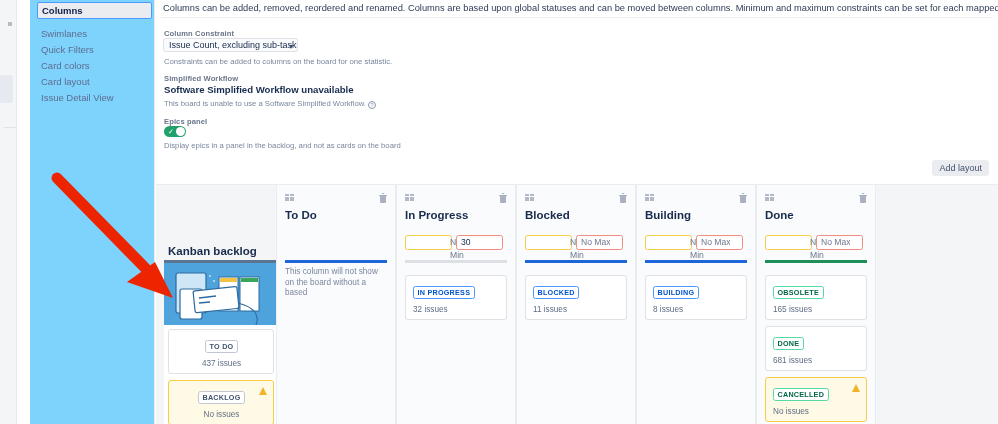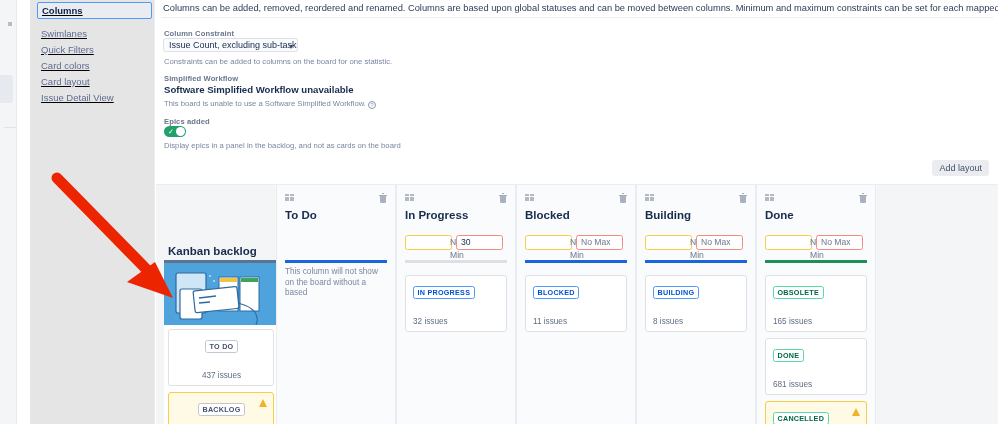--- a/index.html
+++ b/index.html
@@ -25,23 +25,22 @@
     background: #e6e9ef; border-radius: 0 3px 3px 0;
   }
   .app-edge-rule {
     position: absolute; left: 4px; top: 127px; width: 12px; height: 1px;
     background: #dfe2e8;
   }
 
   
   .settings-nav {
     position: absolute; left: 30px; top: 0; width: 125px; height: 424px;
-    background: #e5e5e5; border-right: 1px solid #ebecf0;
+    background: #7dd3fc; border-right: 1px solid #ebecf0;
     padding-top: 2px;
-    text-decoration: underline;
   }
   .nav-topbar {
     position: absolute; left: 37px; top: 0; width: 58px; height: 2px;
     background: #2563d6;
   }
   .nav-item {
     height: 16px; line-height: 16px;
     font-size: 9.5px; color: #5e6c92;
     padding-left: 11px; margin-bottom: 0px;
     white-space: nowrap; cursor: pointer;
@@ -225,21 +224,21 @@
   }
   .status-card.warn { background: #fffae6; border-color: #f5cd47; }
   .badge {
     display: inline-block; font-size: 7.2px; font-weight: bold;
     letter-spacing: 0.25px; padding: 1px 3.5px; border-radius: 2.5px;
     border: 1px solid #4c9aff; color: #0052cc; background: #fff;
   }
   .badge.green   { border-color: #57d9a3; color: #006644; }
   .badge.neutral { border-color: #c1c7d0; color: #42526e; }
   .card-sub {
-    font-size: 8.2px; color: #5e6c84; margin-top: 18px;
+    font-size: 8.2px; color: #5e6c84; margin-top: 6px;
   }
   .warn-tri {
     position: absolute; right: 6px; top: 6px;
     width: 0; height: 0;
     border-left: 4.5px solid transparent; border-right: 4.5px solid transparent;
     border-bottom: 8px solid #f0b429;
   }
 
   
   .illus {
@@ -287,21 +286,21 @@
       <span class="select-caret">▾</span>
     </div>
     <div class="hint hint-constraint">Constraints can be added to columns on the board for one statistic.</div>
 
     <div class="field-label lbl-simplified">Simplified Workflow</div>
     <div class="strong-line">Software Simplified Workflow unavailable</div>
     <div class="hint hint-simplified">
       <span>This board is unable to use a Software Simplified Workflow.</span><span class="help-icon-sm">?</span>
     </div>
 
-    <div class="field-label lbl-epics">Epics added</div>
+    <div class="field-label lbl-epics">Epics panel</div>
     <div class="toggle">
       <span class="toggle-check">✓</span>
       <span class="toggle-knob"></span>
     </div>
     <div class="hint hint-epics">Display epics in a panel in the backlog, and not as cards on the board</div>
 
     <button class="add-column-btn">Add layout</button>
   </div>
 
   <div class="board">

